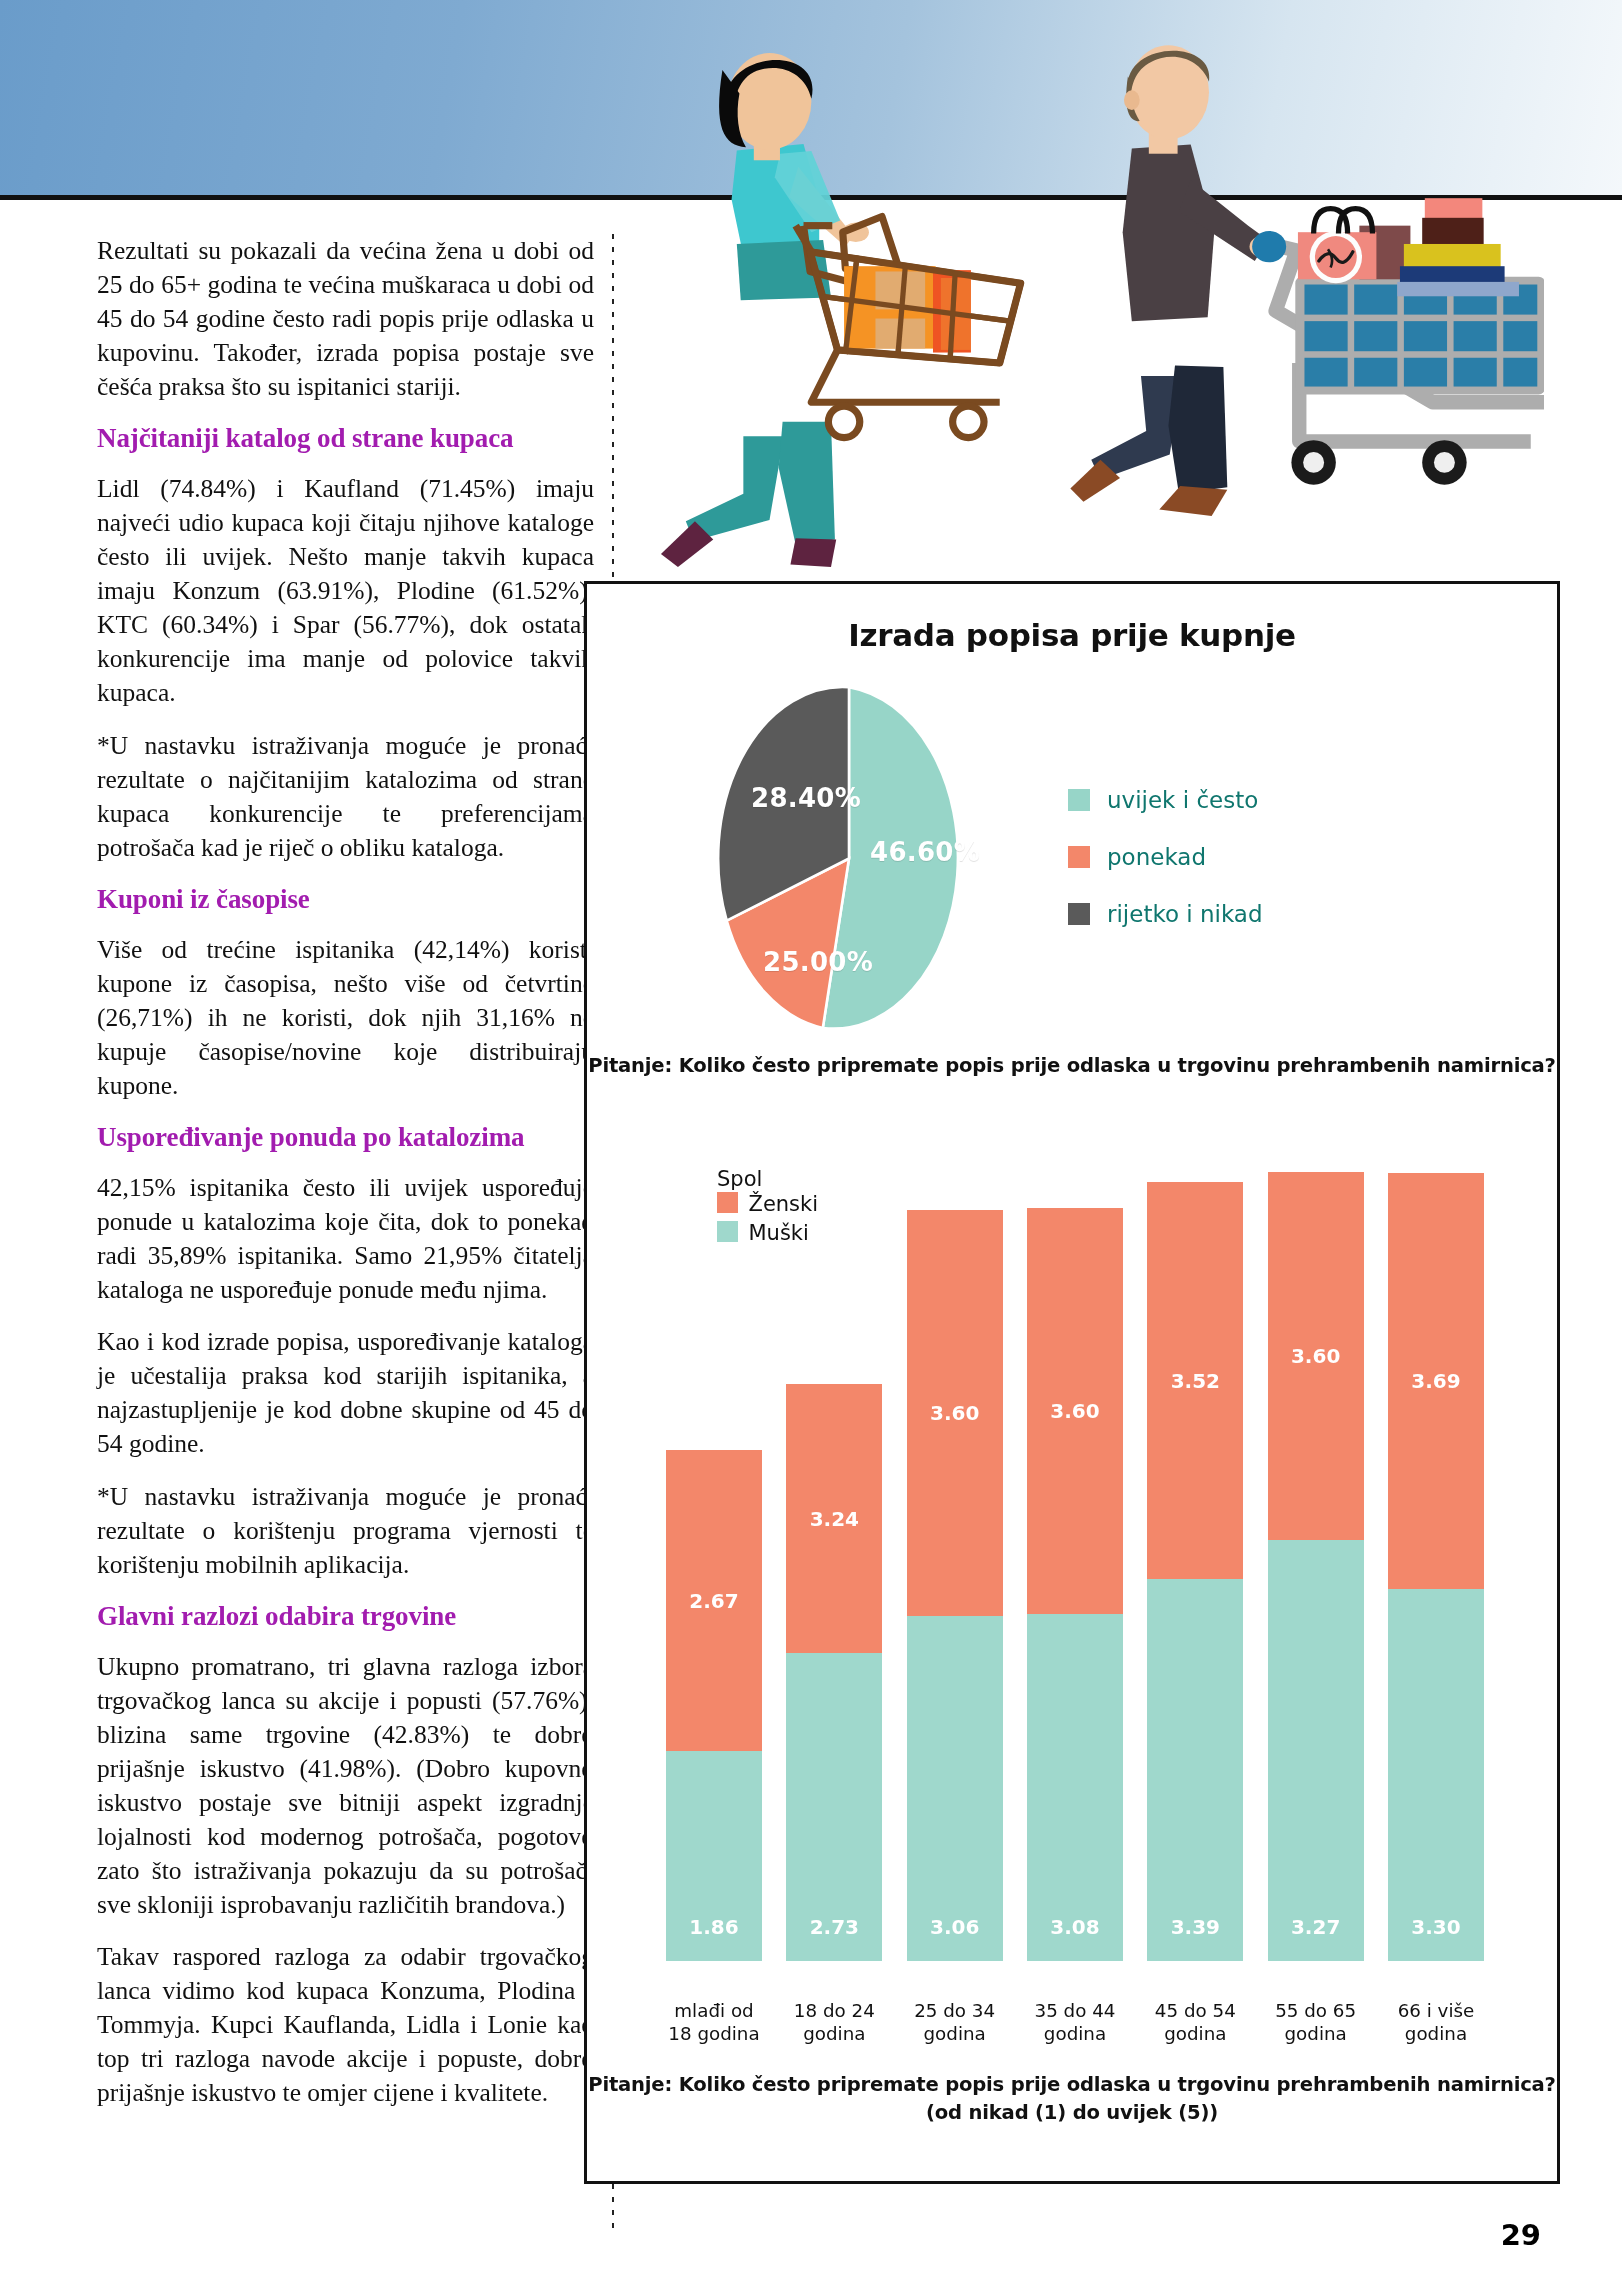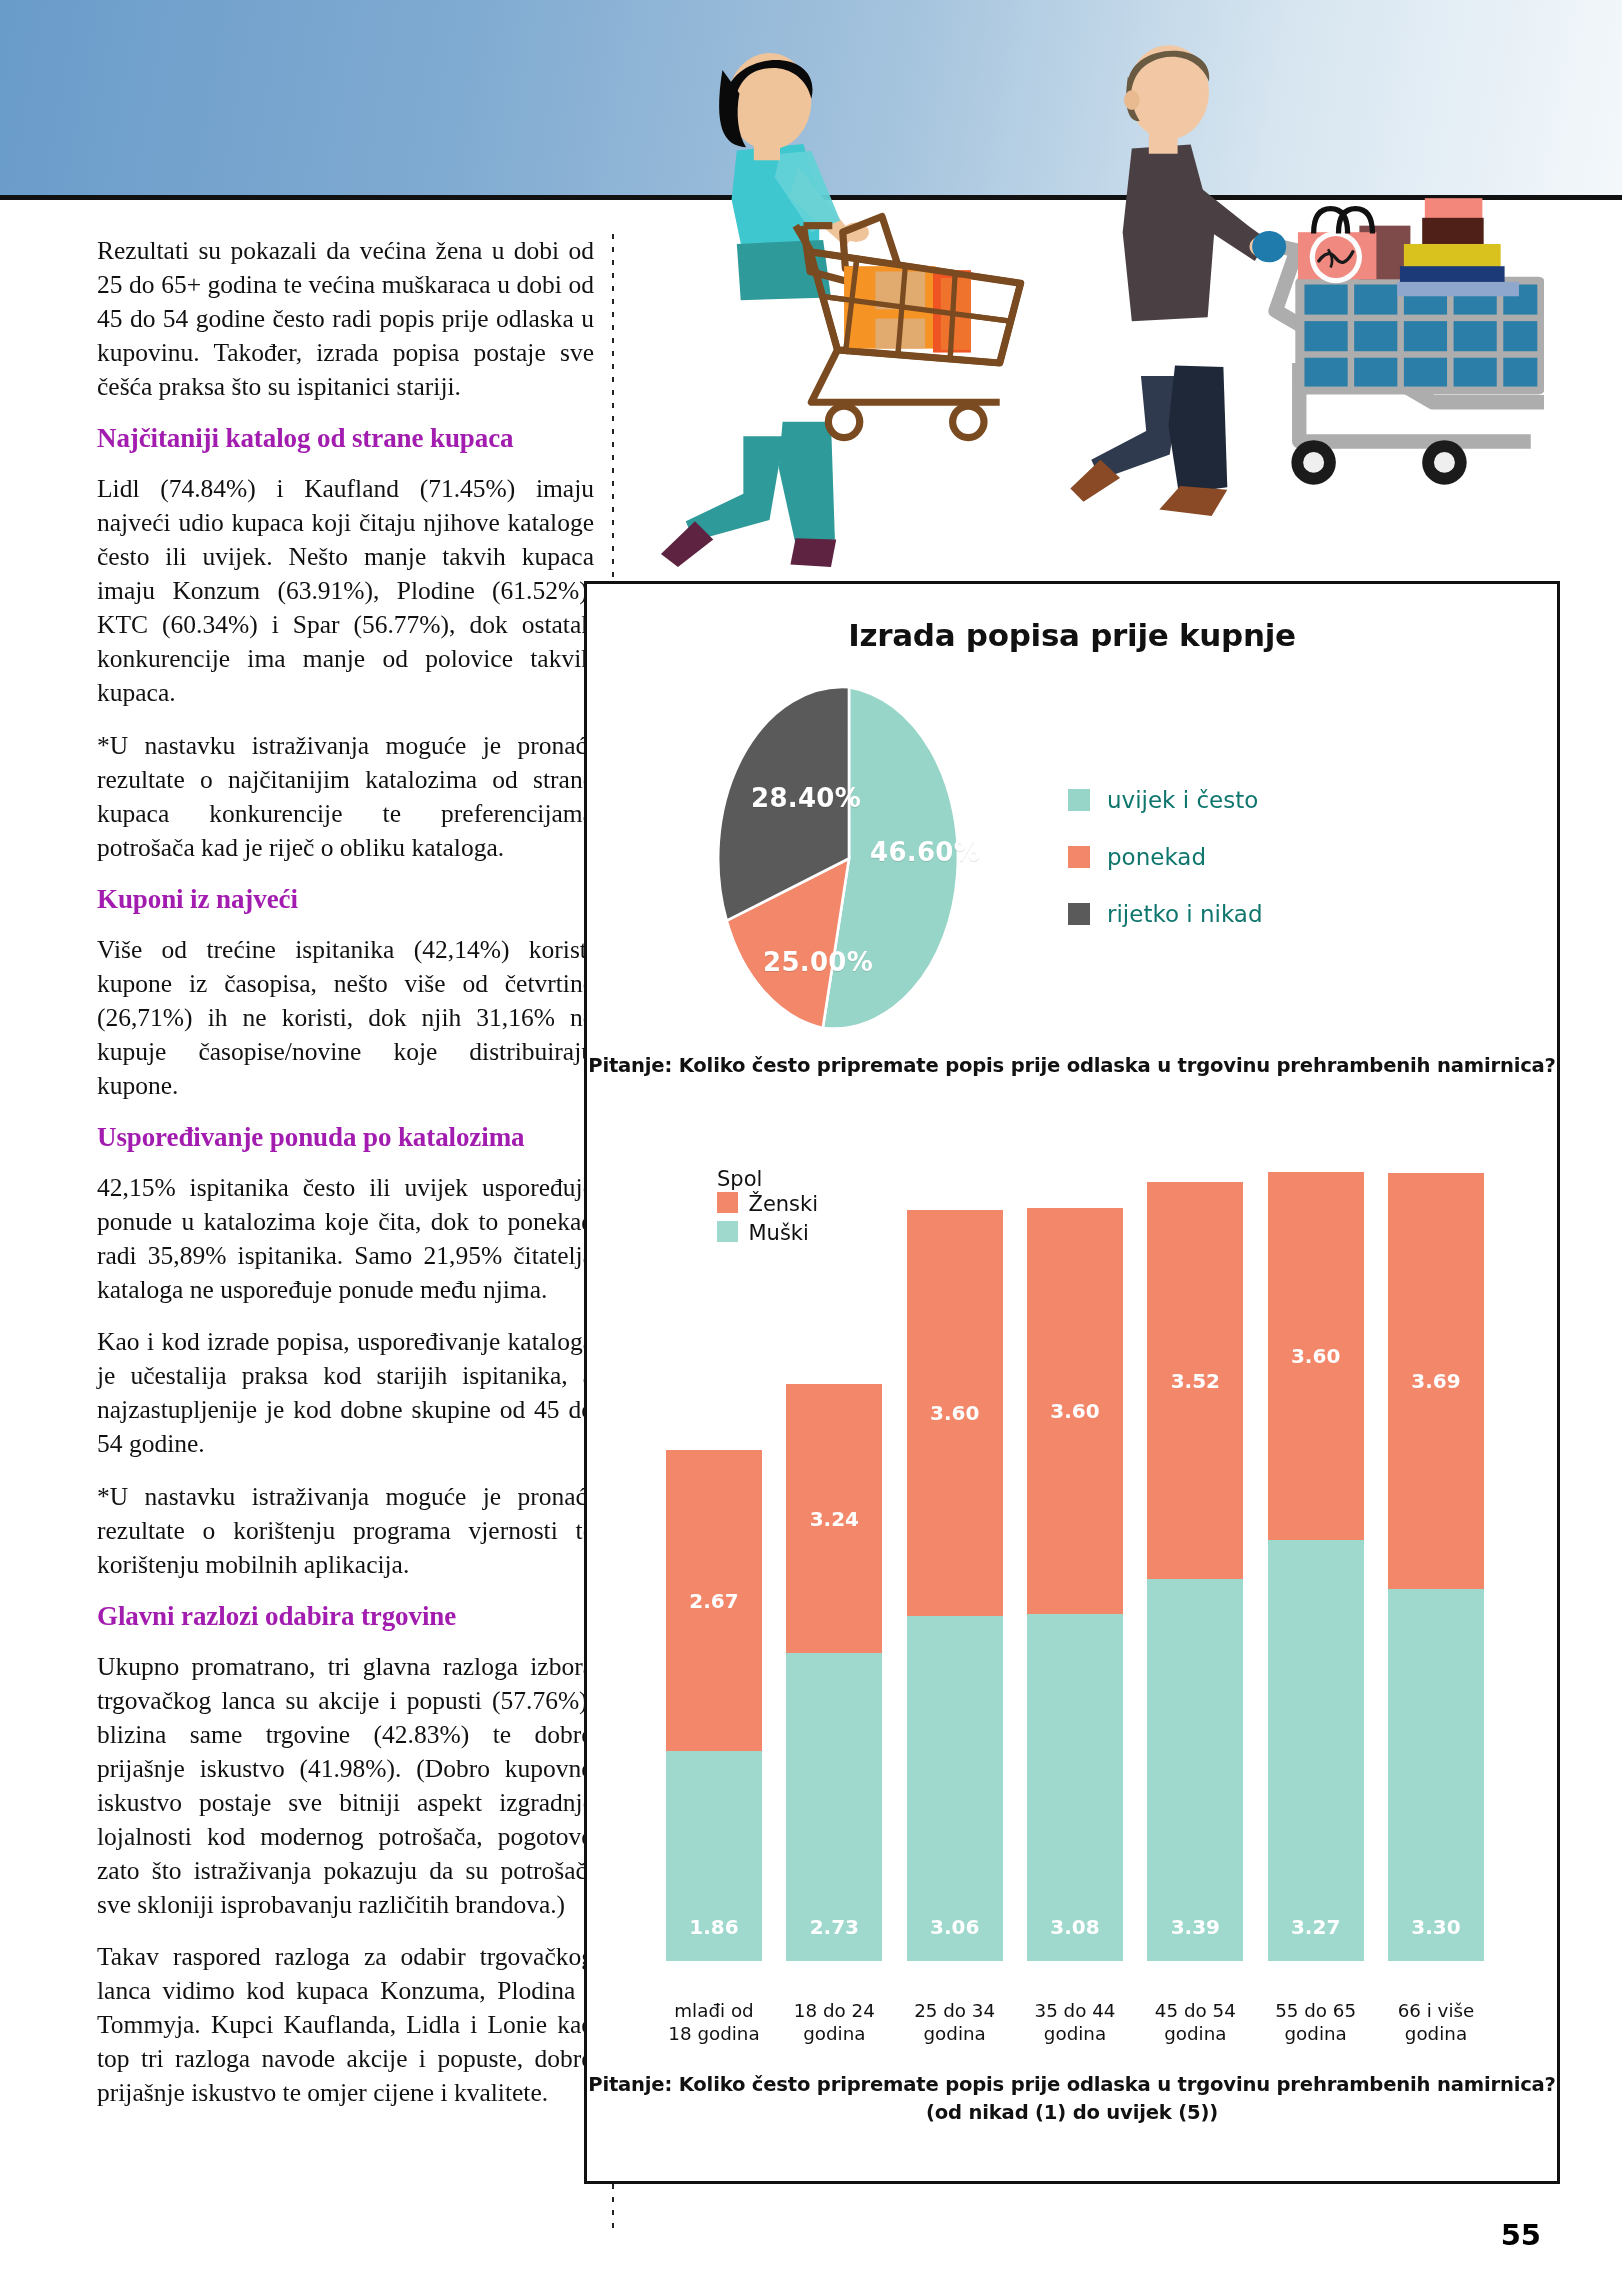--- a/index.html
+++ b/index.html
@@ -319,21 +319,21 @@
     <rect x="1196" y="376" width="186" height="22" fill="#8fa7cc"></rect>
   </g>
 </svg>
 </div>
 
 <div class="textcol">
   <p>Rezultati su pokazali da većina žena u dobi od 25 do 65+ godina te većina muškaraca u dobi od 45 do 54 godine često radi popis prije odlaska u kupovinu. Također, izrada popisa postaje sve češća praksa što su ispitanici stariji.</p>
   <h3>Najčitaniji katalog od strane kupaca</h3>
   <p>Lidl (74.84%) i Kaufland (71.45%) imaju najveći udio kupaca koji čitaju njihove kataloge često ili uvijek. Nešto manje takvih kupaca imaju Konzum (63.91%), Plodine (61.52%), KTC (60.34%) i Spar (56.77%), dok ostatak konkurencije ima manje od polovice takvih kupaca.</p>
   <p>*U nastavku istraživanja moguće je pronaći rezultate o najčitanijim katalozima od strane kupaca konkurencije te preferencijama potrošača kad je riječ o obliku kataloga.</p>
-  <h3>Kuponi iz najveći</h3>
+  <h3>Kuponi iz časopise</h3>
   <p>Više od trećine ispitanika (42,14%) koristi kupone iz časopisa, nešto više od četvrtine (26,71%) ih ne koristi, dok njih 31,16% ne kupuje časopise/novine koje distribuiraju kupone.</p>
   <h3>Uspoređivanje ponuda po katalozima</h3>
   <p>42,15% ispitanika često ili uvijek uspoređuje ponude u katalozima koje čita, dok to ponekad radi 35,89% ispitanika. Samo 21,95% čitatelja kataloga ne uspoređuje ponude među njima.</p>
   <p>Kao i kod izrade popisa, uspoređivanje kataloga je učestalija praksa kod starijih ispitanika, a najzastupljenije je kod dobne skupine od 45 do 54 godine.</p>
   <p>*U nastavku istraživanja moguće je pronaći rezultate o korištenju programa vjernosti te korištenju mobilnih aplikacija.</p>
   <h3>Glavni razlozi odabira trgovine</h3>
   <p>Ukupno promatrano, tri glavna razloga izbora trgovačkog lanca su akcije i popusti (57.76%), blizina same trgovine (42.83%) te dobro prijašnje iskustvo (41.98%). (Dobro kupovno iskustvo postaje sve bitniji aspekt izgradnje lojalnosti kod modernog potrošača, pogotovo zato što istraživanja pokazuju da su potrošači sve skloniji isprobavanju različitih brandova.)</p>
   <p>Takav raspored razloga za odabir trgovačkog lanca vidimo kod kupaca Konzuma, Plodina i Tommyja. Kupci Kauflanda, Lidla i Lonie kao top tri razloga navode akcije i popuste, dobro prijašnje iskustvo te omjer cijene i kvalitete.</p>
 </div>
 
@@ -478,14 +478,14 @@
         </div>
       </div>
   </div>
 
   <div class="cap cap2">
     <div>Pitanje: Koliko često pripremate popis prije odlaska u trgovinu prehrambenih namirnica?</div>
     <div>(od nikad (1) do uvijek (5))</div>
   </div>
 </div>
 
-<div class="pageno">55</div>
+<div class="pageno">29</div>
 
 
 </body></html>

